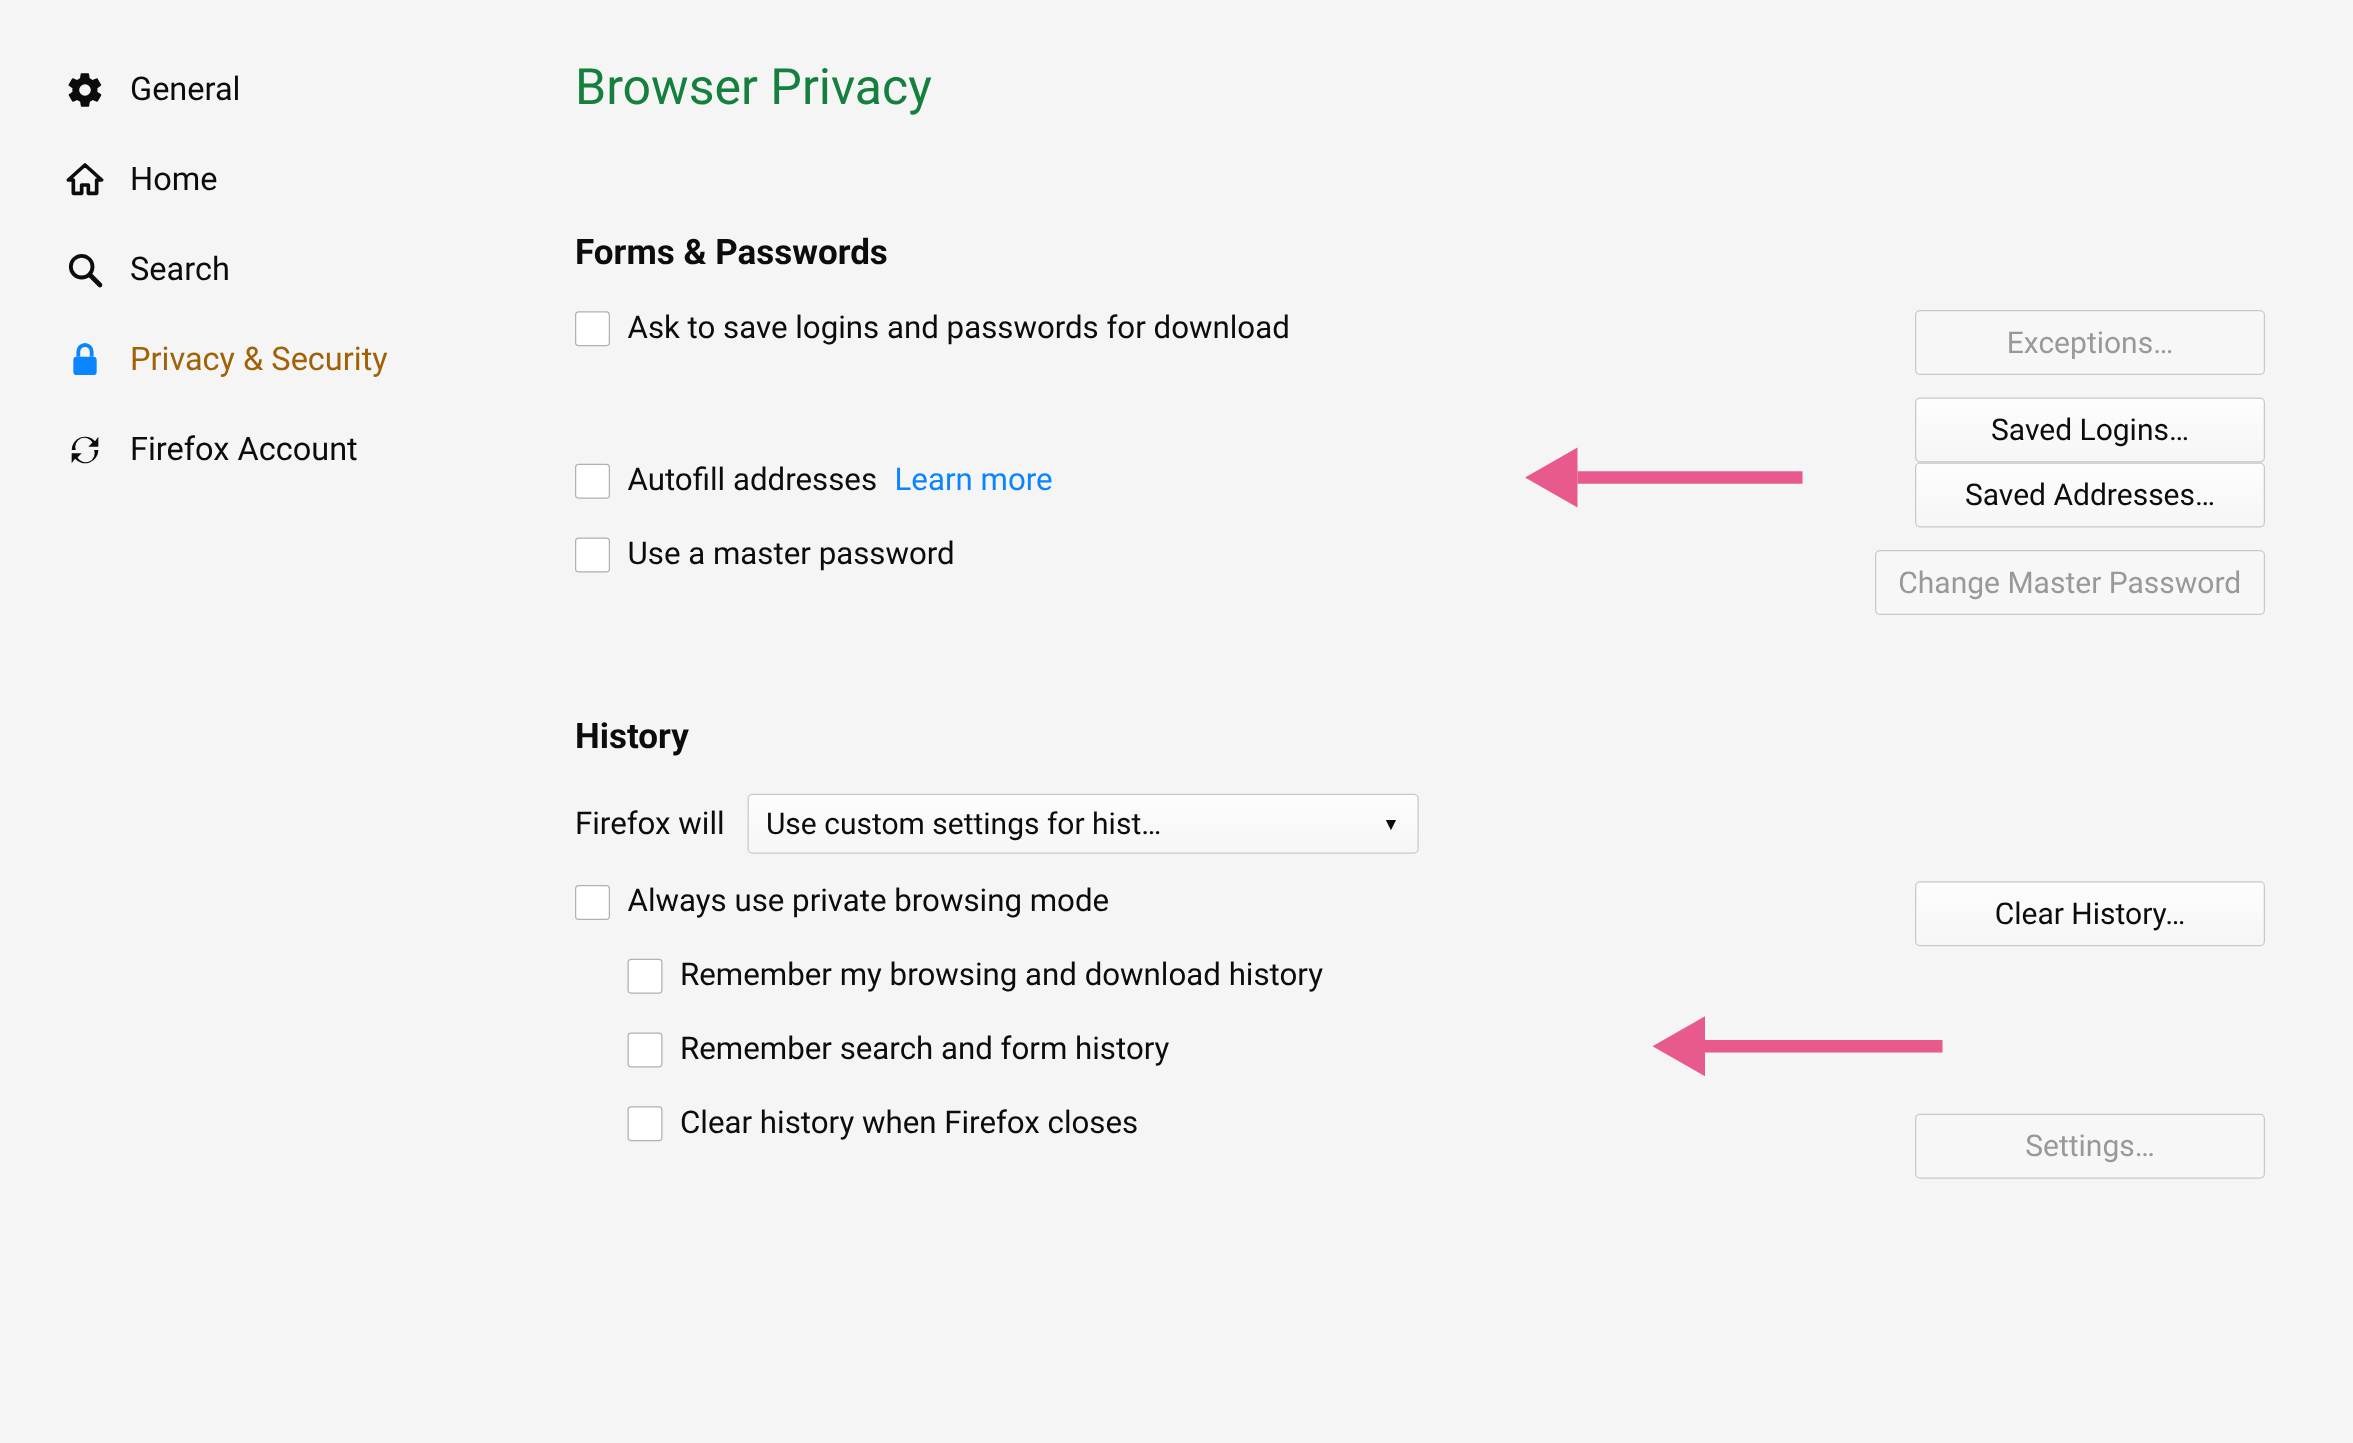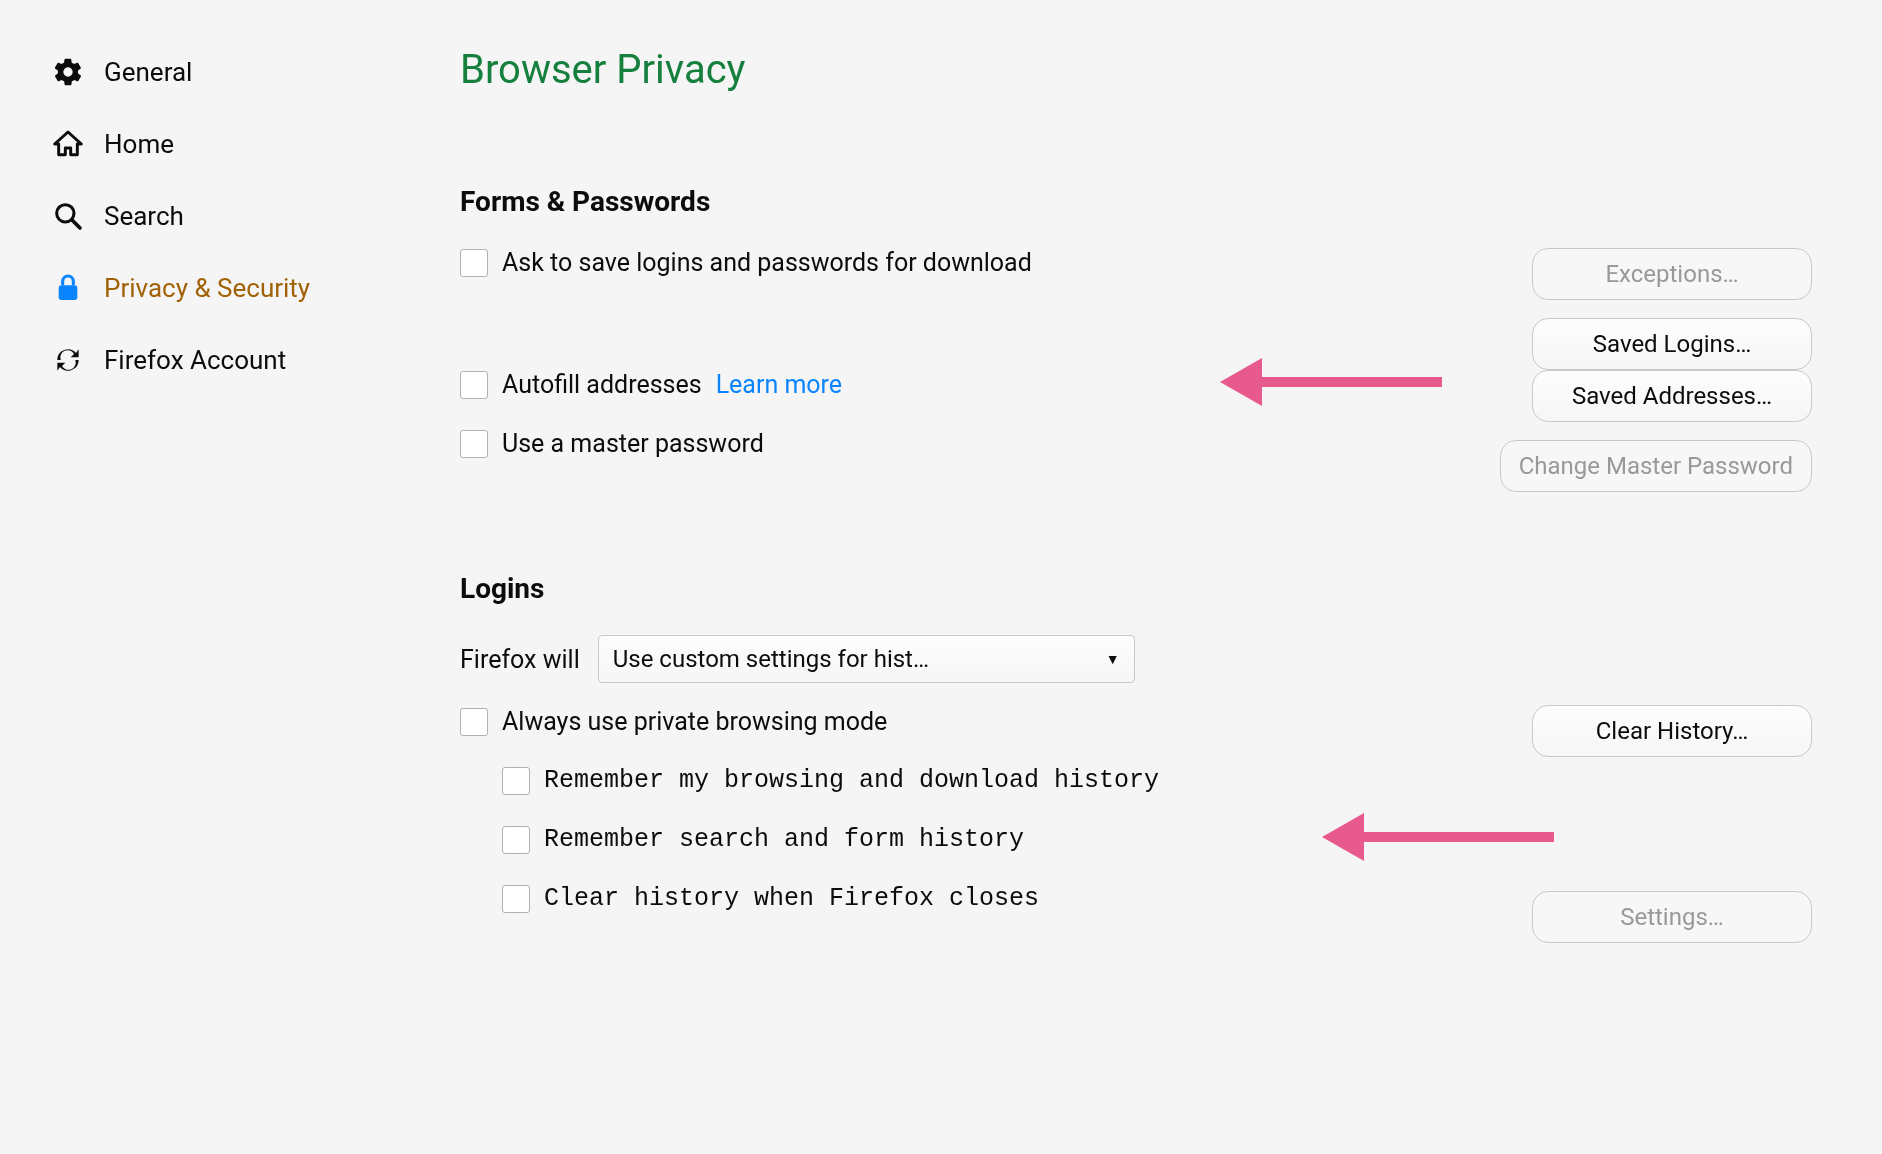--- a/index.html
+++ b/index.html
@@ -88,21 +88,20 @@
     }
     .checkbox-row {
       display: flex;
       align-items: center;
       gap: 14px;
       margin-bottom: 30px;
       position: relative;
     }
     .checkbox-row.nested {
       margin-left: 42px;
-      font-family: Liberation Mono, monospace;
     }
     .checkbox {
       width: 28px;
       height: 28px;
       border: 1.5px solid #b1b1b1;
       border-radius: 3px;
       background: #fff;
       flex-shrink: 0;
       cursor: pointer;
     }
@@ -112,21 +111,21 @@
     }
     .link {
       color: #0a84ff;
       font-size: 25px;
       cursor: pointer;
     }
     .btn {
       min-width: 280px;
       height: 52px;
       border: 1px solid #c9c9c9;
-      border-radius: 16px;
+      border-radius: 4px;
       background: linear-gradient(#fdfdfd, #f6f6f6);
       font-size: 24px;
       color: #0c0c0d;
       display: flex;
       align-items: center;
       justify-content: center;
       cursor: pointer;
       padding: 0 18px;
     }
     .btn.disabled {
@@ -278,21 +277,21 @@
           </div>
         </div>
         <div class="button-col">
           <div class="btn">Saved Addresses…</div>
           <div class="btn disabled">Change Master Password</div>
         </div>
       </div>
     </section>
 
     <section class="section">
-      <h2 class="section-title">Logins</h2>
+      <h2 class="section-title">History</h2>
 
       <div class="row">
         <div class="control-col">
           <div class="select-row">
             <span class="select-label">Firefox will</span>
             <div class="select">
               <span>Use custom settings for hist…</span>
               <span class="select-caret">▼</span>
             </div>
           </div>

